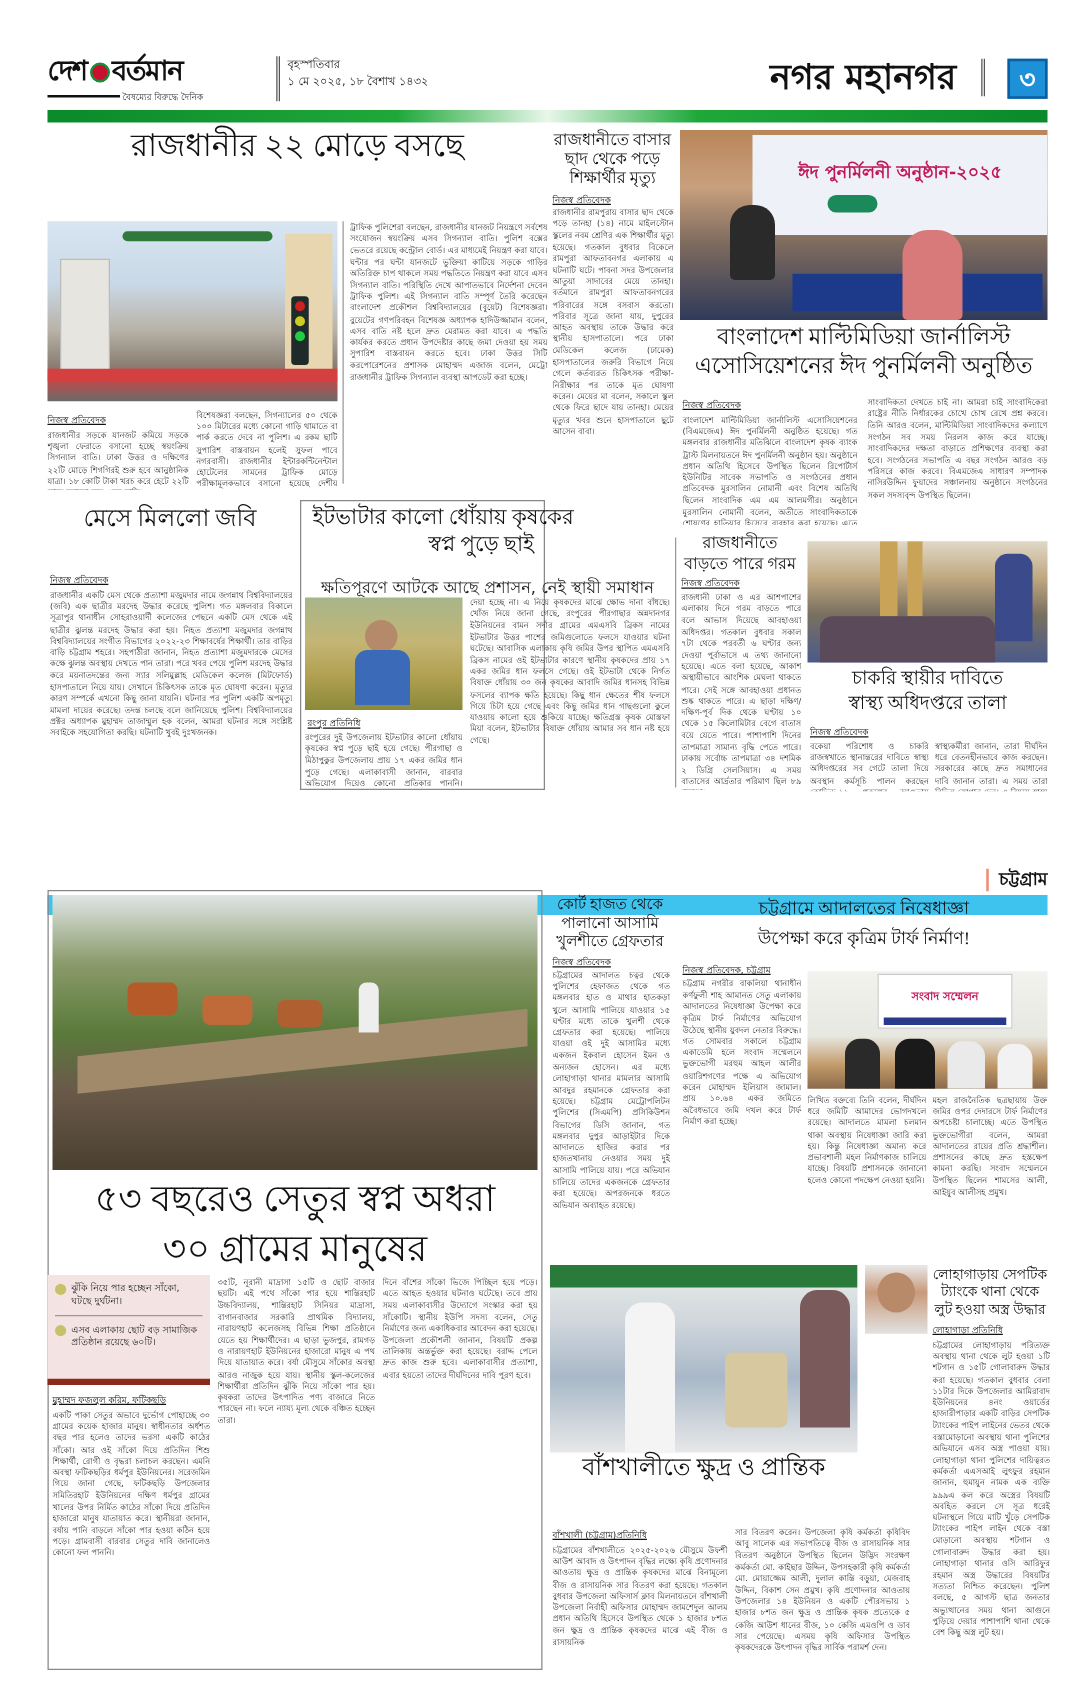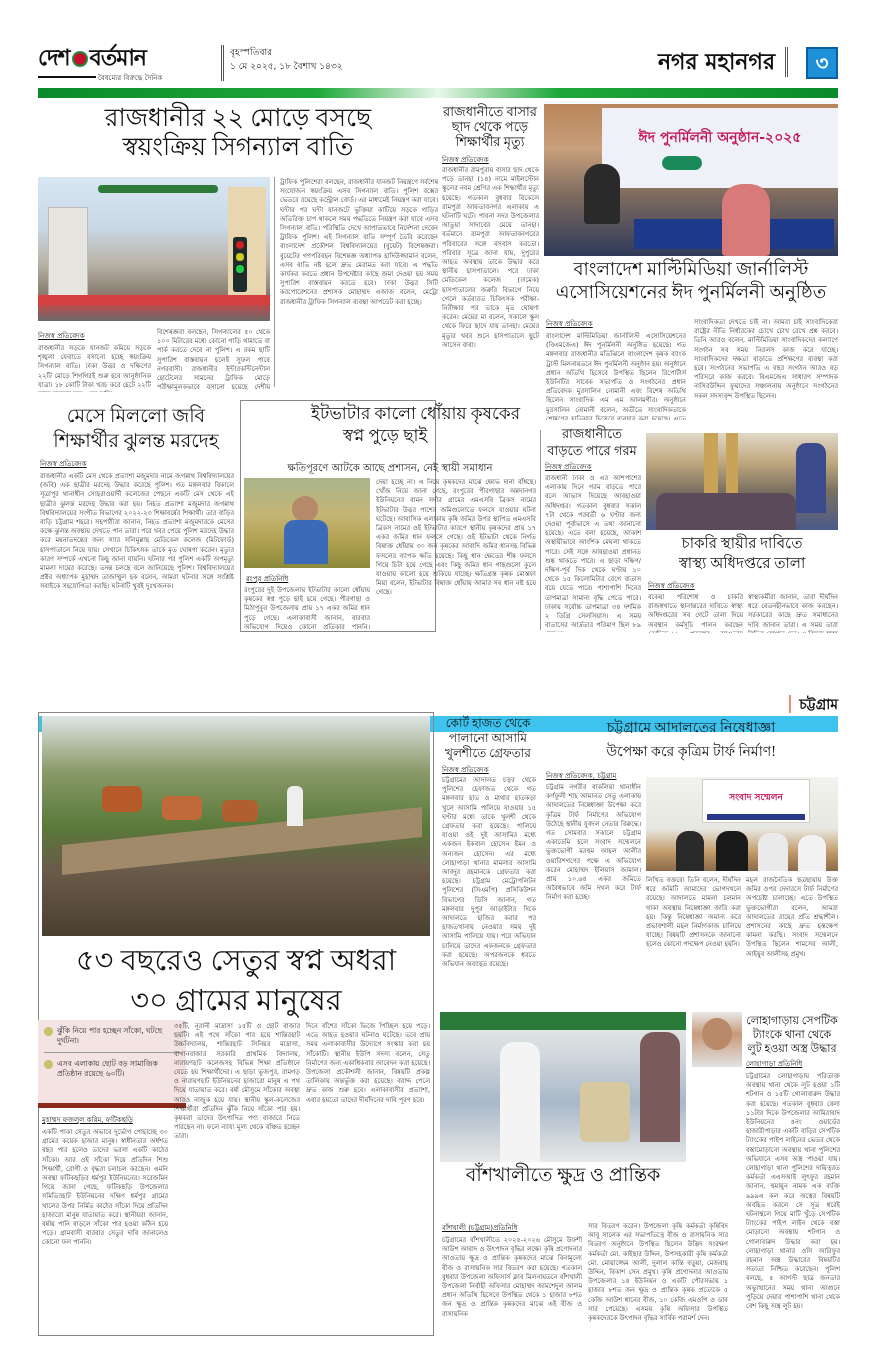--- a/index.html
+++ b/index.html
@@ -6,32 +6,32 @@
 html,body{width:870px;height:1356px;background:#fff;overflow:hidden}
 body{position:relative;font-family:"DejaVu Sans",sans-serif;color:#222}
 .abs{position:absolute}
 .masthead{top:45px;left:38px;width:800px;height:38px}
 .logo{position:absolute;left:0;top:0;width:180px;height:38px}
 .logo-main{font-size:22px;font-weight:bold;color:#111;letter-spacing:-1px;line-height:26px}
 .logo-dot{display:inline-block;width:16px;height:16px;border-radius:50%;background:#c8102e;border:2px solid #1b8a3a;vertical-align:middle;margin:0 2px}
 .logo-tag{font-size:7px;color:#333;position:absolute;left:60px;top:27px}
 .logo-line{position:absolute;left:0;top:31px;width:58px;height:2px;background:#111}
 .date-block{position:absolute;left:183px;top:0;height:36px;border-left:3px double #555;padding-left:6px;font-size:9px;line-height:14px;color:#222}
-.section-title{position:absolute;right:50px;top:2px;font-size:22px;font-weight:bold;color:#111;padding-right:10px;border-right:3px double #555;line-height:30px}
+.section-title{position:absolute;right:50px;top:2px;font-size:28px;font-weight:bold;color:#111;padding-right:20px;border-right:3px double #555;line-height:30px}
 .page-no{position:absolute;right:0;top:2px;width:32px;height:32px;background:#1e90d8;border:2px solid #0b5fa0;color:#fff;font-size:20px;text-align:center;line-height:28px;font-weight:bold}
 .green-bar{top:88px;left:38px;width:800px;height:10px;background:linear-gradient(90deg,#0a8a2a 0%,#1fa83a 35%,#e8f7ea 50%,#1fa83a 65%,#0a8a2a 100%)}
 .h1{font-family:Liberation Serif, serif;color:#111;text-align:center;line-height:1.15}
 .byline{font-size:7px;font-weight:normal;text-decoration:underline;color:#111}
 .body-text{font-size:6.5px;line-height:9.2px;color:#333;text-align:justify;overflow:hidden}
 .photo{overflow:hidden}
 .vrule{width:1px;background:#999}
 .boxed{border:1px solid #888}
 .blue-bar{top:716px;left:38px;width:800px;height:16px;background:#3ec3ee}
 .ctg-label{top:695px;right:32px;font-size:14px;font-weight:bold;color:#111;padding-left:8px;border-left:2px solid #f08a70;line-height:18px}
-.highlight-box{top:1020px;left:38px;width:148px;height:88px;background:#f3e3e3;padding:6px 6px 0 6px}
+.highlight-box{top:1020px;left:38px;width:130px;height:88px;background:#f3e3e3;padding:6px 6px 0 6px}
 .hl-item{font-size:7.5px;line-height:10px;color:#222;position:relative;padding-left:13px;margin-bottom:6px}
 .hl-dot{position:absolute;left:0;top:1px;width:9px;height:9px;border-radius:50%;background:#c7c26a}
 .hl-sep{height:1px;background:#999;margin:3px 0 6px}
 .hl-bottom{position:absolute;left:0;bottom:0;width:100%;height:5px;background:#8b2a1a}
 </style>
 </head>
 <body>
 
 <div class="abs masthead">
   <div class="logo">
@@ -43,21 +43,20 @@
     <div>বৃহস্পতিবার</div>
     <div>১ মে ২০২৫, ১৮ বৈশাখ ১৪৩২</div>
   </div>
   <div class="section-title">নগর মহানগর</div>
   <div class="page-no">৩</div>
 </div>
 <div class="abs green-bar"></div>
 
 <div class="abs h1" style="top:104px;left:38px;width:400px;font-size:25px;">
   <div>রাজধানীর ২২ মোড়ে বসছে</div>
-  <div>স্বয়ংক্রিয় সিগন্যাল বাতি</div>
 </div>
 <div class="abs photo" style="top:177px;left:38px;width:232px;height:144px;background:linear-gradient(180deg,#d8e6f2 0%,#c9d8e6 35%,#b9b3a8 60%,#8a7f72 80%,#c24848 88%,#6a6a6a 100%);">
   <div style="position:absolute;left:10px;top:30px;width:40px;height:90px;background:#e7e5df;border:1px solid #bbb"></div>
   <div style="position:absolute;left:190px;top:10px;width:38px;height:110px;background:#e8d6b0"></div>
   <div style="position:absolute;left:60px;top:8px;width:120px;height:8px;background:#2f7a3a;border-radius:4px"></div>
   <div style="position:absolute;left:195px;top:60px;width:14px;height:55px;background:#1f2a2a;border-radius:3px">
     <div style="width:8px;height:8px;border-radius:50%;background:#c22;margin:4px auto"></div>
     <div style="width:8px;height:8px;border-radius:50%;background:#cc2;margin:4px auto"></div>
     <div style="width:8px;height:8px;border-radius:50%;background:#2c4;margin:4px auto"></div>
   </div>
@@ -85,31 +84,30 @@
 <div class="abs h1" style="top:258px;left:544px;width:294px;font-size:18px;line-height:23px">
   <div>বাংলাদেশ মাল্টিমিডিয়া জার্নালিস্ট</div>
   <div>এসোসিয়েশনের ঈদ পুনর্মিলনী অনুষ্ঠিত</div>
 </div>
 <div class="abs byline" style="top:318px;left:546px">নিজস্ব প্রতিবেদক</div>
 <div class="abs body-text" style="top:332px;left:546px;width:140px;height:88px">বাংলাদেশ মাল্টিমিডিয়া জার্নালিস্ট এসোসিয়েশনের (বিএমজেএ) ঈদ পুনর্মিলনী অনুষ্ঠিত হয়েছে। গত মঙ্গলবার রাজধানীর মতিঝিলে বাংলাদেশ কৃষক ব্যাংক ট্রাস্ট মিলনায়তনে ঈদ পুনর্মিলনী অনুষ্ঠান হয়। অনুষ্ঠানে প্রধান অতিথি হিসেবে উপস্থিত ছিলেন রিপোর্টার্স ইউনিটির সাবেক সভাপতি ও সংগঠনের প্রধান প্রতিবেদক মুরসালিন নোমানী এবং বিশেষ অতিথি ছিলেন সাংবাদিক এম এম আলমগীর। অনুষ্ঠানে মুরসালিন নোমানী বলেন, অতীতে সাংবাদিকতাকে শোষণের হাতিয়ার হিসেবে ব্যবহার করা হয়েছে। এতে সমাজে সাংবাদিকদের সম্পর্কে ভুল ধারণা তৈরি হয়েছে। আমরা ভবিষ্যৎ বাংলাদেশে তোষামোদি</div>
 <div class="abs body-text" style="top:318px;left:694px;width:144px;height:102px">সাংবাদিকতা দেখতে চাই না। আমরা চাই সাংবাদিকেরা রাষ্ট্রের নীতি নির্ধারকের চোখে চোখ রেখে প্রশ্ন করবে। তিনি আরও বলেন, মাল্টিমিডিয়া সাংবাদিকদের কল্যাণে সংগঠন সব সময় নিরলস কাজ করে যাচ্ছে। সাংবাদিকদের দক্ষতা বাড়াতে প্রশিক্ষণের ব্যবস্থা করা হবে। সংগঠনের সভাপতি এ বছর সংগঠন আরও বড় পরিসরে কাজ করবে। বিএমজেএ সাধারণ সম্পাদক নাসিরউদ্দিন ফুয়াদের সঞ্চালনায় অনুষ্ঠানে সংগঠনের সকল সদস্যবৃন্দ উপস্থিত ছিলেন।</div>
 
 <div class="abs h1" style="top:403px;left:38px;width:196px;font-size:19px;line-height:25px">
   <div>মেসে মিললো জবি</div>
-  <div>শিক্ষার্থীর ঝুলন্ত মরদেহ</div>
 </div>
 <div class="abs byline" style="top:458px;left:40px">নিজস্ব প্রতিবেদক</div>
 <div class="abs body-text" style="top:472px;left:40px;width:194px;height:152px">রাজধানীর একটি মেস থেকে প্রত্যাশা মজুমদার নামে জগন্নাথ বিশ্ববিদ্যালয়ের (জবি) এক ছাত্রীর মরদেহ উদ্ধার করেছে পুলিশ। গত মঙ্গলবার বিকালে সূত্রাপুর থানাধীন সোহরাওয়ার্দী কলেজের পেছনে একটি মেস থেকে এই ছাত্রীর ঝুলন্ত মরদেহ উদ্ধার করা হয়। নিহত প্রত্যাশা মজুমদার জগন্নাথ বিশ্ববিদ্যালয়ের সংগীত বিভাগের ২০২২-২৩ শিক্ষাবর্ষের শিক্ষার্থী। তার বাড়ির বাড়ি চট্টগ্রাম শহরে। সহপাঠীরা জানান, নিহত প্রত্যাশা মজুমদারকে মেসের কক্ষে ঝুলন্ত অবস্থায় দেখতে পান তারা। পরে খবর পেয়ে পুলিশ মরদেহ উদ্ধার করে ময়নাতদন্তের জন্য স্যার সলিমুল্লাহ মেডিকেল কলেজ (মিটফোর্ড) হাসপাতালে নিয়ে যায়। সেখানে চিকিৎসক তাকে মৃত ঘোষণা করেন। মৃত্যুর কারণ সম্পর্কে এখনো কিছু জানা যায়নি। ঘটনার পর পুলিশ একটি অপমৃত্যু মামলা দায়ের করেছে। তদন্ত চলছে বলে জানিয়েছে পুলিশ। বিশ্ববিদ্যালয়ের প্রক্টর অধ্যাপক মুহাম্মদ তাজাম্মুল হক বলেন, আমরা ঘটনার সঙ্গে সংশ্লিষ্ট সবাইকে সহযোগিতা করছি। ঘটনাটি খুবই দুঃখজনক।</div>
 
 <div class="abs boxed" style="top:400px;left:240px;width:196px;height:232px"></div>
 <div class="abs h1" style="top:403px;left:240px;width:200px;font-size:17px;line-height:22px;white-space:nowrap;overflow:visible">
-  <div style="margin-left:10px;width:270px;text-align:right">ইটভাটার কালো ধোঁয়ায় কৃষকের</div>
+  <div style="margin-left:10px;width:270px;text-align:left">ইটভাটার কালো ধোঁয়ায় কৃষকের</div>
   <div style="margin-left:10px;width:270px;text-align:center">স্বপ্ন পুড়ে ছাই</div>
 </div>
-<div class="abs" style="top:460px;left:245px;width:290px;font-size:10px;text-align:center;color:#222">ক্ষতিপূরণে আটকে আছে প্রশাসন, নেই স্থায়ী সমাধান</div>
+<div class="abs" style="top:460px;left:245px;width:290px;font-size:13px;text-align:center;color:#222">ক্ষতিপূরণে আটকে আছে প্রশাসন, নেই স্থায়ী সমাধান</div>
 <div class="abs photo" style="top:478px;left:244px;width:126px;height:90px;background:linear-gradient(180deg,#a8b58a 0%,#c4b575 40%,#b0a050 70%,#8a8a3a 100%);">
   <div style="position:absolute;left:48px;top:18px;width:26px;height:26px;border-radius:50%;background:#b48a6a"></div>
   <div style="position:absolute;left:40px;top:42px;width:44px;height:44px;background:#3a6ab8;border-radius:10px 10px 0 0"></div>
 </div>
 <div class="abs byline" style="top:573px;left:246px;font-weight:normal">রংপুর প্রতিনিধি</div>
 <div class="abs body-text" style="top:586px;left:244px;width:126px;height:44px">রংপুরের দুই উপজেলায় ইটভাটার কালো ধোঁয়ায় কৃষকের স্বপ্ন পুড়ে ছাই হয়ে গেছে। পীরগাছা ও মিঠাপুকুর উপজেলায় প্রায় ১৭ একর জমির ধান পুড়ে গেছে। এলাকাবাসী জানান, বারবার অভিযোগ দিয়েও কোনো প্রতিকার পাননি। কৃষকদের দাবি, দ্রুত ক্ষতিপূরণ দেওয়া হোক এবং ইটভাটা বন্ধ করা হোক।</div>
 <div class="abs body-text" style="top:478px;left:376px;width:160px;height:152px">দেয়া হচ্ছে না। এ নিয়ে কৃষকদের মাঝে ক্ষোভ দানা বাঁধছে। খোঁজ নিয়ে জানা গেছে, রংপুরের পীরগাছার অন্নদানগর ইউনিয়নের বামন সর্দার গ্রামের এমএসবি ব্রিকস নামের ইটভাটার উত্তর পাশের জমিগুলোতে ফলসে যাওয়ার ঘটনা ঘটেছে। আবাসিক এলাকায় কৃষি জমির উপর স্থাপিত এমএসবি ব্রিকস নামের ওই ইটভাটার কারণে স্থানীয় কৃষকদের প্রায় ১৭ একর জমির ধান ফলসে গেছে। ওই ইটভাটা থেকে নির্গত বিষাক্ত ধোঁয়ায় ৩০ জন কৃষকের আবাদি জমির ধানসহ বিভিন্ন ফসলের ব্যাপক ক্ষতি হয়েছে। কিছু ধান ক্ষেতের শীষ ফলসে গিয়ে চিটা হয়ে গেছে এবং কিছু জমির ধান গাছগুলো কুলে যাওয়ায় কালো হয়ে শুকিয়ে যাচ্ছে। ক্ষতিগ্রস্ত কৃষক মোস্তফা মিয়া বলেন, ইটভাটার বিষাক্ত ধোঁয়ায় আমার সব ধান নষ্ট হয়ে গেছে।</div>
 
 <div class="abs vrule" style="top:430px;left:540px;height:200px"></div>
 <div class="abs h1" style="top:425px;left:544px;width:96px;font-size:13px;line-height:17px">

